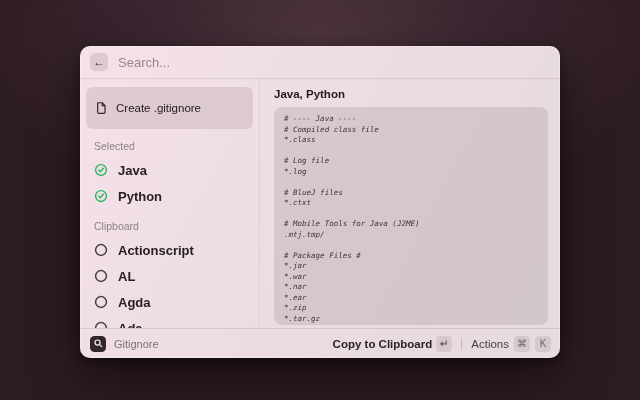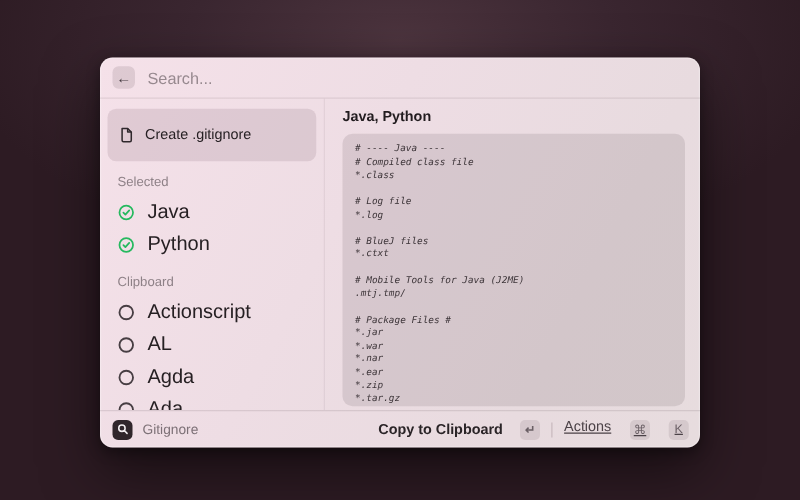--- a/index.html
+++ b/index.html
@@ -71,21 +71,21 @@
     font-size: 10.5px;
     color: #8e8187;
   }
   .lang-row {
     height: 26px;
     display: flex; align-items: center;
     gap: 10px;
     padding: 0 8px;
     border-radius: 7px;
   }
-  .lang-row .label { font-size: 16px; color: #262023; }
+  .lang-row .label { font-size: 13px; color: #262023; font-weight: bold; }
   .lang-row svg { flex: 0 0 14px; }
 
   
   .content {
     flex: 1;
     padding: 9px 12px 3px 14px;
     display: flex;
     flex-direction: column;
     min-width: 0;
     justify-content: center;
@@ -124,25 +124,25 @@
   .app-icon {
     width: 16px; height: 16px;
     border-radius: 4.5px;
     background: #30262b;
     display: flex; align-items: center; justify-content: center;
   }
   .app-name { margin-left: 8px; font-size: 11px; color: #7d7177; }
   .spacer { flex: 1; }
   .action-primary {
     font-size: 11.5px; font-weight: 600; color: #2a2427;
-    display: flex; align-items: center; gap: 14px;
+    display: flex; align-items: center; gap: 4px;
   }
   .action-secondary {
     font-size: 11.5px; font-weight: 400; color: #4b4247;
-    display: flex; gap: 15px; text-decoration: underline;
+    display: flex; align-items: center; gap: 5px;
   }
   .key-badge {
     background: rgba(60,40,50,0.10);
     border-radius: 4px;
     color: #6a5f65;
     font-size: 10px;
     min-width: 16px; height: 16px;
     display: inline-flex; align-items: center; justify-content: center;
     padding: 0 3px;
   }

